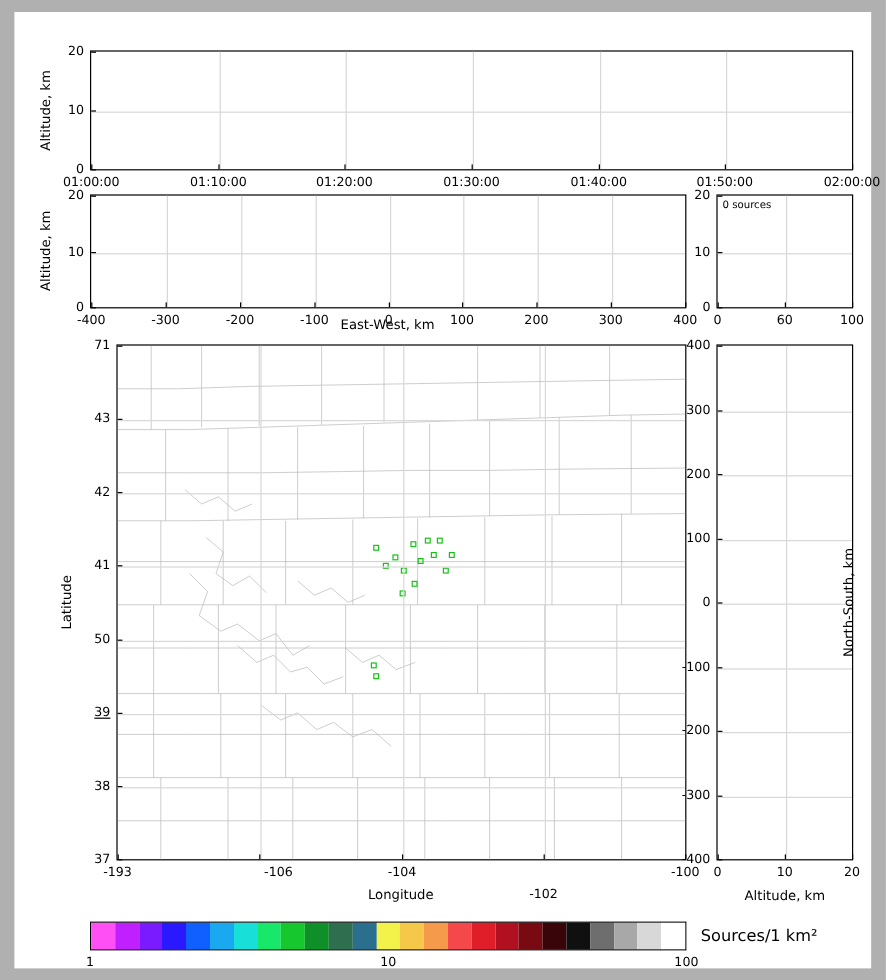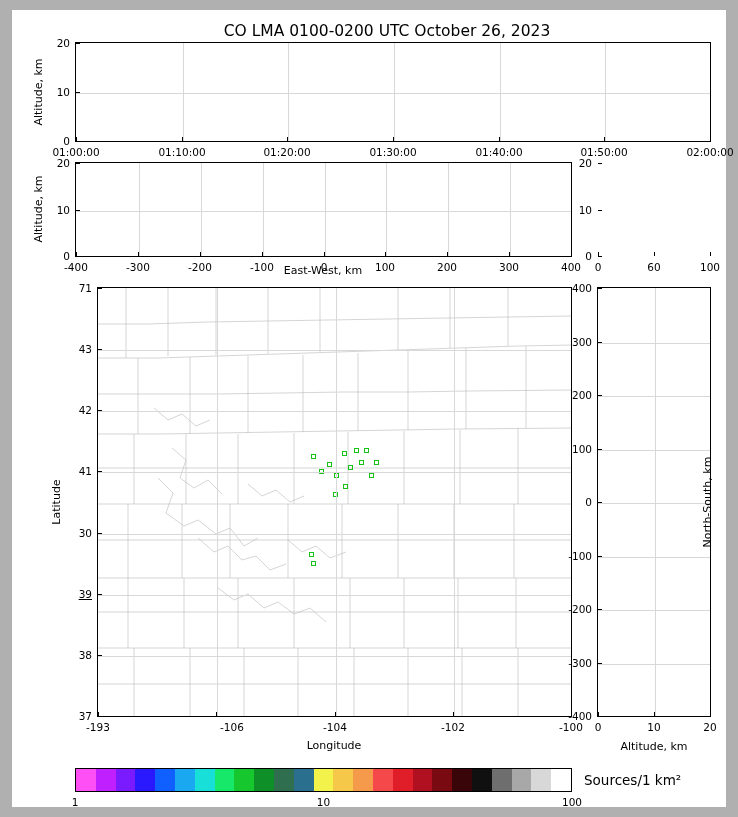--- a/index.html
+++ b/index.html
@@ -108,21 +108,20 @@
     color: #000000;
     white-space: nowrap;
   }
 </style>
 </head>
 <body>
 
 <div id="root">
   <div id="figure">
 
-    <div class="title" style="left:375px; top:12px;">CO LMA 0100-0200 UTC October 26, 2023</div>
 
     <div class="panel" id="p1" style="left:63px; top:32px; width:636px; height:100px;">
         <div class="grid-v" style="left: 107px;"></div>
         <div class="grid-v" style="left: 212px;"></div>
         <div class="grid-v" style="left: 318px;"></div>
         <div class="grid-v" style="left: 424px;"></div>
         <div class="grid-v" style="left: 529px;"></div>
         <div class="grid-h" style="top: 50px;"></div>
       </div>
 
@@ -130,20 +129,25 @@
         <div class="grid-v" style="left: 63px;"></div>
         <div class="grid-v" style="left: 125px;"></div>
         <div class="grid-v" style="left: 187px;"></div>
         <div class="grid-v" style="left: 249px;"></div>
         <div class="grid-v" style="left: 310px;"></div>
         <div class="grid-v" style="left: 372px;"></div>
         <div class="grid-v" style="left: 434px;"></div>
         <div class="grid-h" style="top: 48px;"></div>
       </div>
 
+    <div class="panel" id="p3" style="left:585px; top:152px; width:114px; height:95px;">
+      <div class="srclabel" style="left:4px; top:3px;">0 sources</div>
+    <div class="grid-v" style="left: 57px;"></div>
+        <div class="grid-h" style="top: 48px;"></div>
+      </div>
 
     <div class="panel" id="p4" style="left:85px; top:277px; width:475px; height:430px;">
       <svg class="maplines" width="475" height="430" viewBox="0 0 475 430">
         <path d="M0 70 L60 70 L120 68 L180 66 L240 64 L300 62 L360 60 L420 58 L475 57"></path>
         <path d="M0 146 L60 146 L120 145 L180 144 L240 143 L300 142 L360 141 L475 140"></path>
         <path d="M0 216 L70 216 L140 216 L220 216 L300 216 L380 216 L475 216"></path>
         <path d="M0 290 L70 290 L140 290 L230 290 L320 290 L400 290 L475 290"></path>
         <path d="M0 360 L70 360 L150 360 L240 360 L330 360 L400 360 L475 360"></path>
         <path d="M0 36 L50 36 L110 34 L170 33 L230 32 L290 31 L350 30 L410 29 L475 28"></path>
         <path d="M0 106 L60 106 L120 106 L185 105 L245 104 L310 104 L370 103 L475 102"></path>
@@ -318,31 +322,31 @@
       <div class="tick tick-l" style="left: 586px; top: 246px;"></div>
       <div class="tick tick-l" style="left: 586px; top: 200px;"></div>
       <div class="tick tick-l" style="left: 586px; top: 153px;"></div>
       <div class="tick tick-b" style="left: 86px; top: 702px;"></div>
       <div class="ticklabel tl-bottom" style="left: 86px; top: 711px;">-193</div>
       <div class="tick tick-b" style="left: 204px; top: 702px;"></div>
       <div class="ticklabel tl-bottom" style="left: 220px; top: 711px;">-106</div>
       <div class="tick tick-b" style="left: 323px; top: 702px;"></div>
       <div class="ticklabel tl-bottom" style="left: 323px; top: 711px;">-104</div>
       <div class="tick tick-b" style="left: 441px; top: 702px;"></div>
-      <div class="ticklabel tl-bottom" style="left: 441px; top: 711px;">-102</div>
+      <div class="ticklabel tl-bottom" style="left: 441px; top: 729px;">-102</div>
       <div class="tick tick-b" style="left: 559px; top: 702px;"></div>
       <div class="ticklabel tl-bottom" style="left: 559px; top: 711px;">-100</div>
       <div class="tick tick-l" style="left: 86px; top: 706px;"></div>
       <div class="ticklabel tl-left" style="left: 80px; top: 706px;">37</div>
       <div class="tick tick-l" style="left: 86px; top: 645px;"></div>
       <div class="ticklabel tl-left" style="left: 80px; top: 645px;">38</div>
       <div class="tick tick-l" style="left: 86px; top: 584px;"></div>
       <div class="ticklabel tl-left" style="left: 80px; top: 584px; text-decoration: underline;">39</div>
       <div class="tick tick-l" style="left: 86px; top: 523px;"></div>
-      <div class="ticklabel tl-left" style="left: 80px; top: 523px;">30</div>
+      <div class="ticklabel tl-left" style="left: 80px; top: 523px;">50</div>
       <div class="tick tick-l" style="left: 86px; top: 461px;"></div>
       <div class="ticklabel tl-left" style="left: 80px; top: 461px;">41</div>
       <div class="tick tick-l" style="left: 86px; top: 400px;"></div>
       <div class="ticklabel tl-left" style="left: 80px; top: 400px;">42</div>
       <div class="tick tick-l" style="left: 86px; top: 339px;"></div>
       <div class="ticklabel tl-left" style="left: 80px; top: 339px;">43</div>
       <div class="tick tick-l" style="left: 86px; top: 278px;"></div>
       <div class="ticklabel tl-left" style="left: 80px; top: 278px;">71</div>
       <div class="tick tick-b" style="left: 586px; top: 702px;"></div>
       <div class="ticklabel tl-bottom" style="left: 586px; top: 711px;">0</div>

